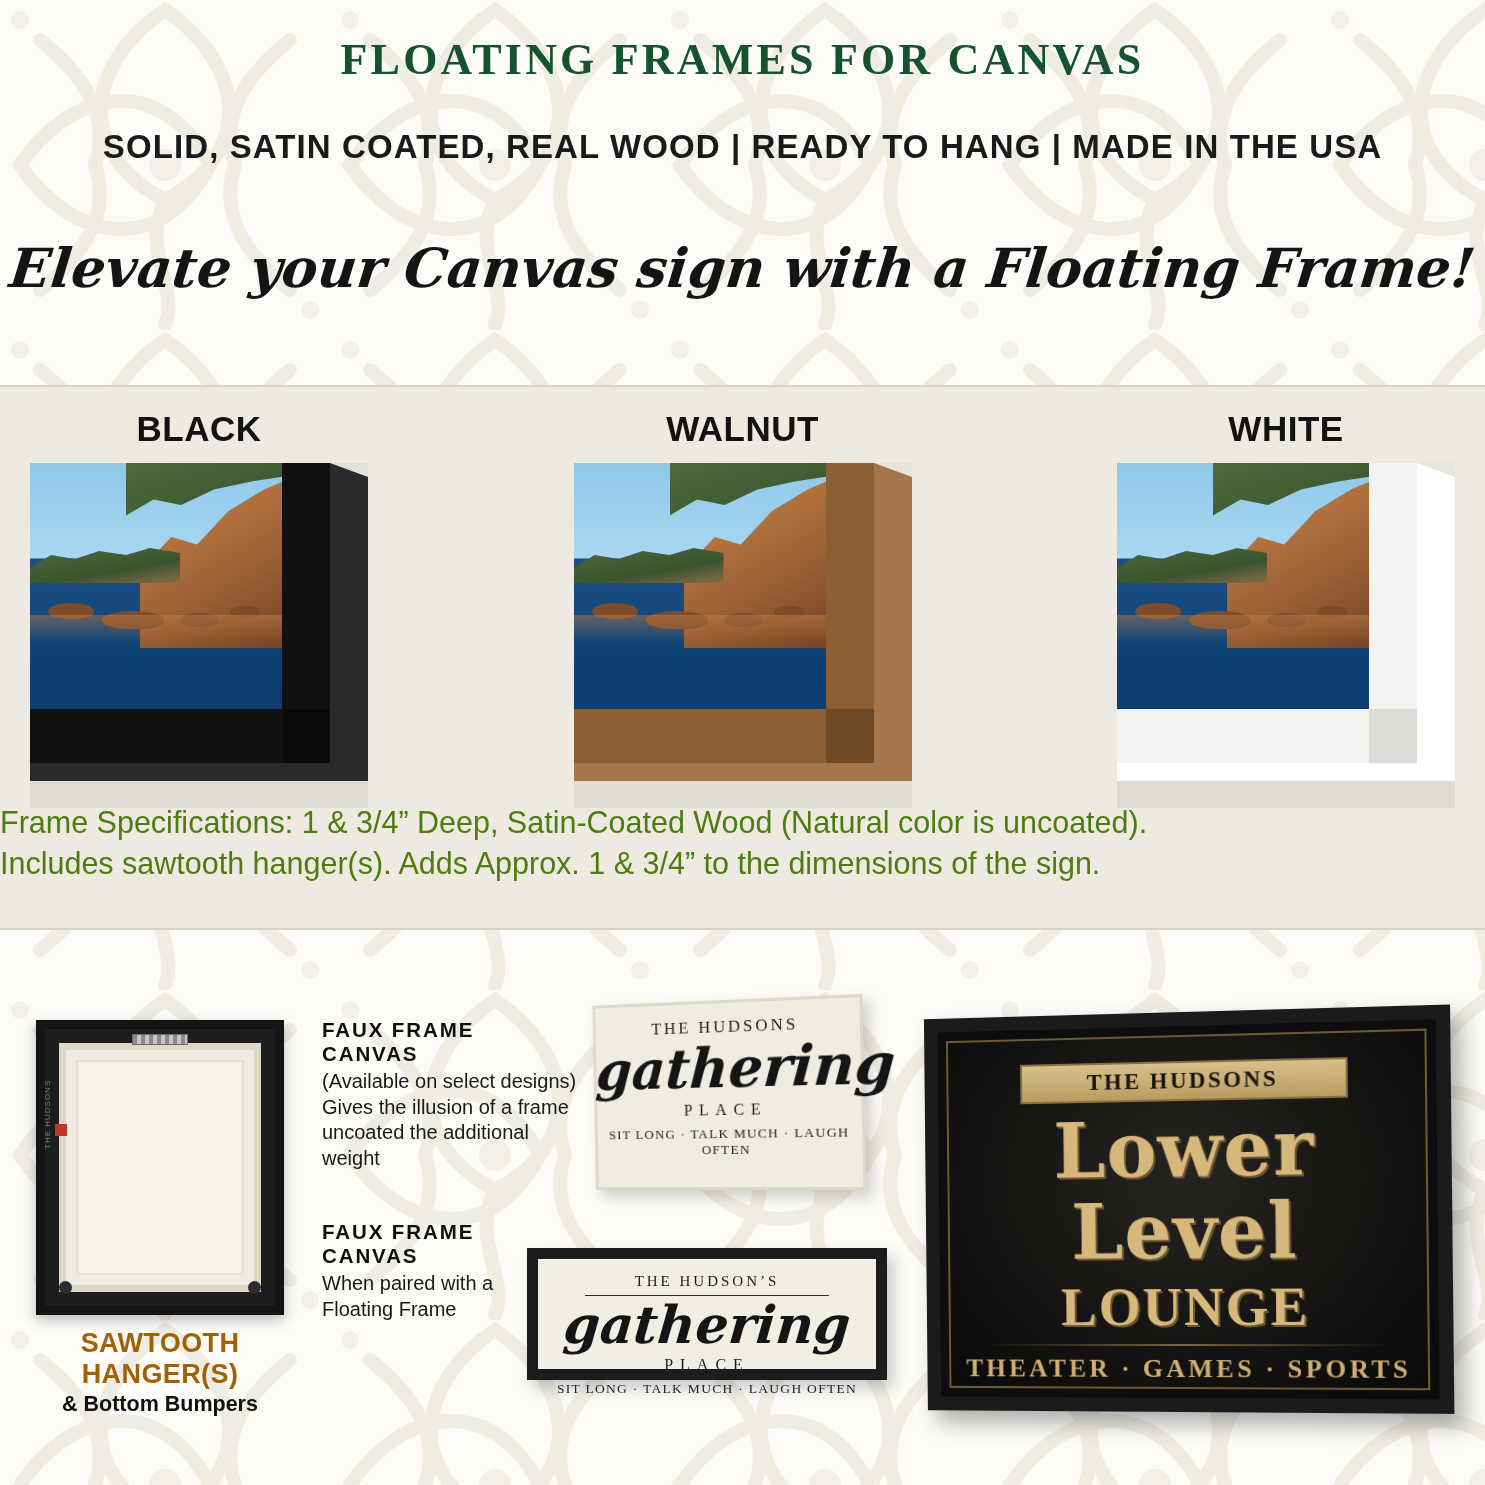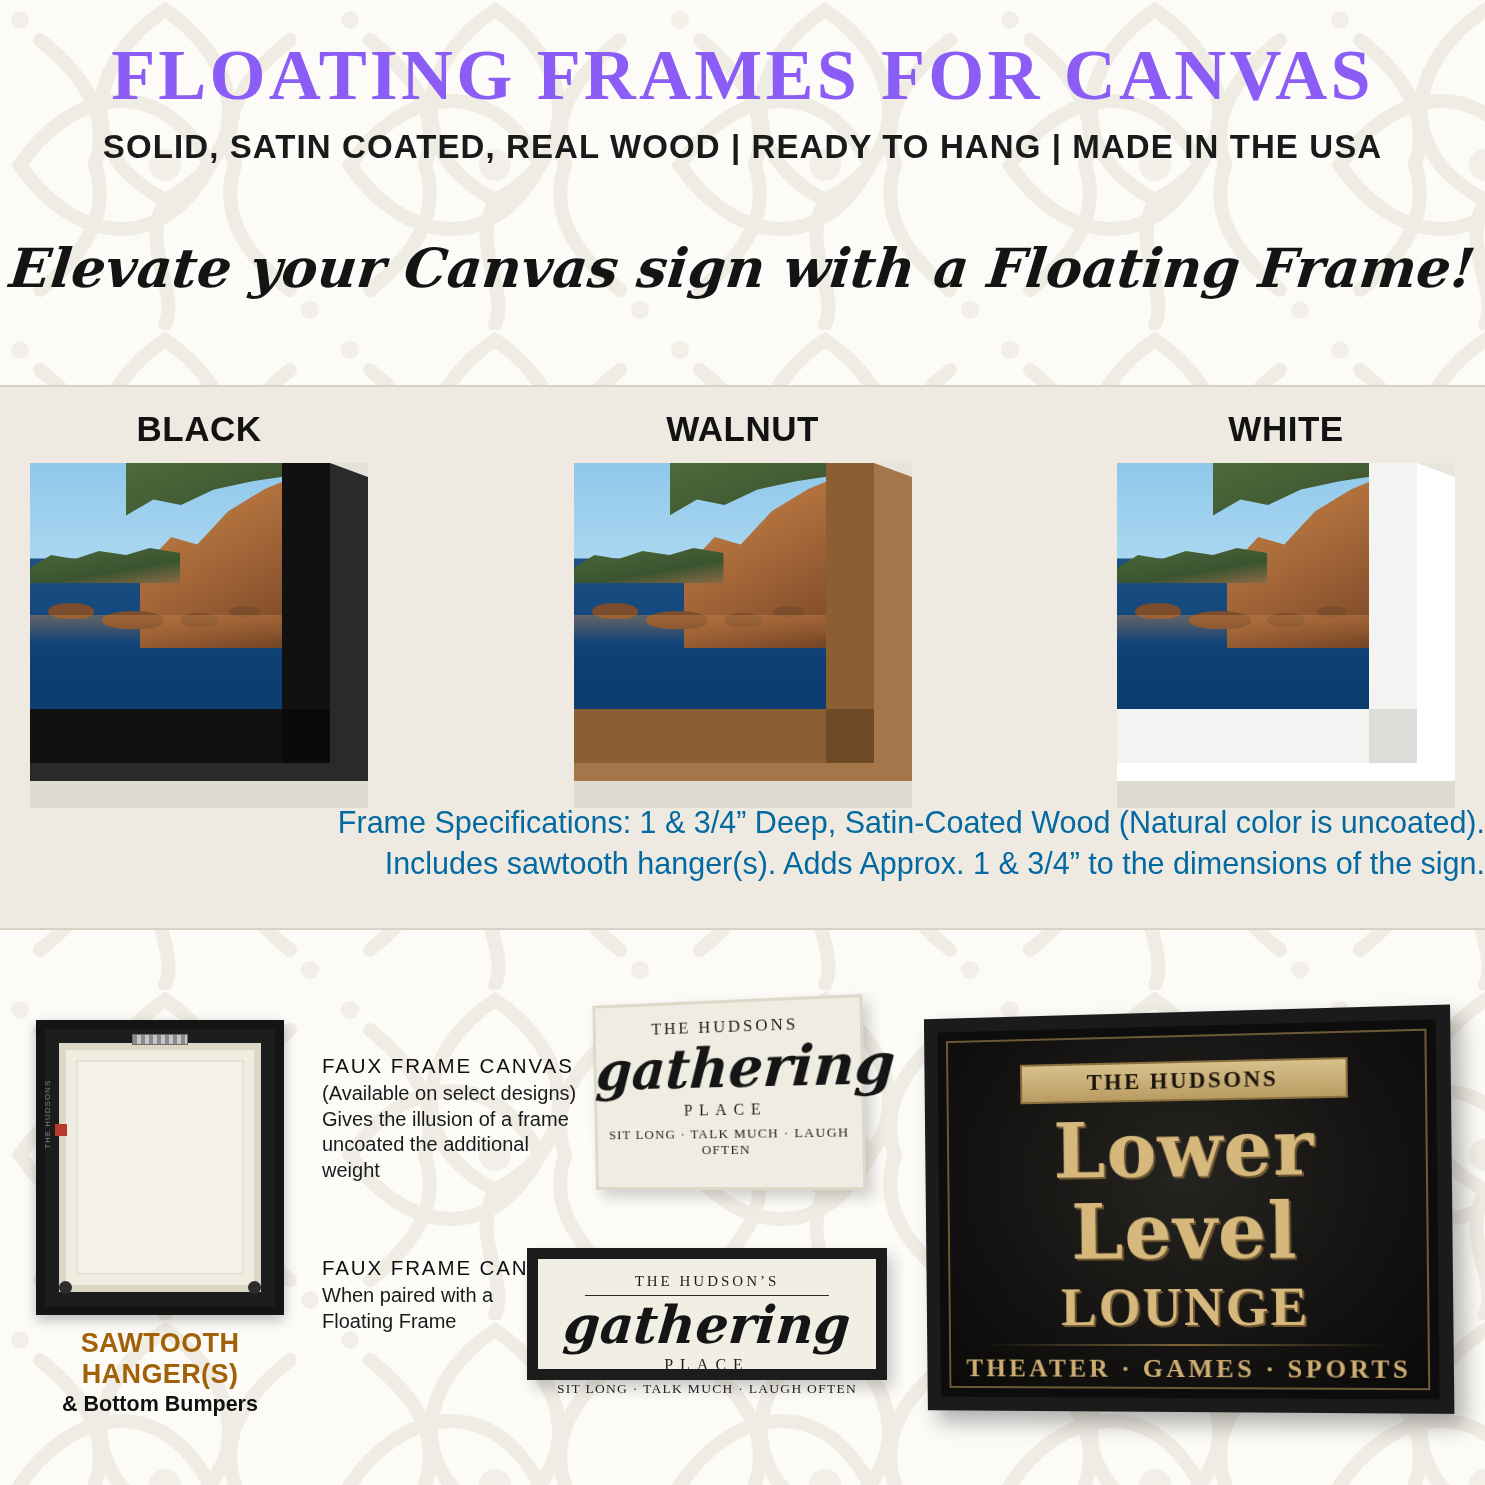--- a/index.html
+++ b/index.html
@@ -28,24 +28,24 @@
   .top-section {
     position: absolute;
     top: 0; left: 0; width: 1485px; height: 385px;
     overflow: hidden;
   }
   .main-title {
     position: absolute;
     top: 34px; left: 0; width: 1485px;
     text-align: center;
     font-family: "Liberation Serif", serif;
-    font-size: 72px;
+    font-size: 44px;
     font-weight: 700;
     letter-spacing: 3.2px;
-    color: #8b5cf6;
+    color: #14532d;
     white-space: nowrap;
   }
   .sub-title {
     position: absolute;
     top: 128px; left: 0; width: 1485px;
     text-align: center;
     font-family: "Liberation Sans", sans-serif;
     font-size: 33px;
     font-weight: 700;
     letter-spacing: 1.1px;
@@ -142,24 +142,24 @@
   }
   .frame-shape {
     position: absolute;
     pointer-events: none;
   }
 
   
   .specs {
     position: absolute;
     top: 415px; left: 0; width: 1485px;
-    text-align: right;
+    text-align: left;
     font-size: 30.5px;
     line-height: 41px;
-    color: #0369a1;
+    color: #4d7c0f;
   }
 
   
   .bottom-section {
     position: absolute;
     top: 930px; left: 0; width: 1485px; height: 555px;
     overflow: hidden;
   }
 
   
@@ -221,23 +221,22 @@
   .sawtooth-caption .l1 {
     font-size: 27px; font-weight: 700; letter-spacing: 0.4px; color: #a16207;
   }
   .sawtooth-caption .l2 {
     font-size: 21.5px; font-weight: 700; color: #101010; margin-top: 2px;
   }
 
   
   .fauxblock { position: absolute; }
   .fauxblock .hd {
-    font-size: 20.5px; font-weight: 400; letter-spacing: 1.9px; color: #101010;
+    font-size: 20.5px; font-weight: 700; letter-spacing: 1.9px; color: #101010;
     margin-bottom: 3px;
-    margin-top: 36px;
   }
   .fauxblock .bd {
     font-size: 20px; line-height: 25.5px; color: #1a1a1a;
   }
 
   
   .sign1 {
     position: absolute;
     left: 587px; top: 70px;
     width: 276px; height: 190px;

